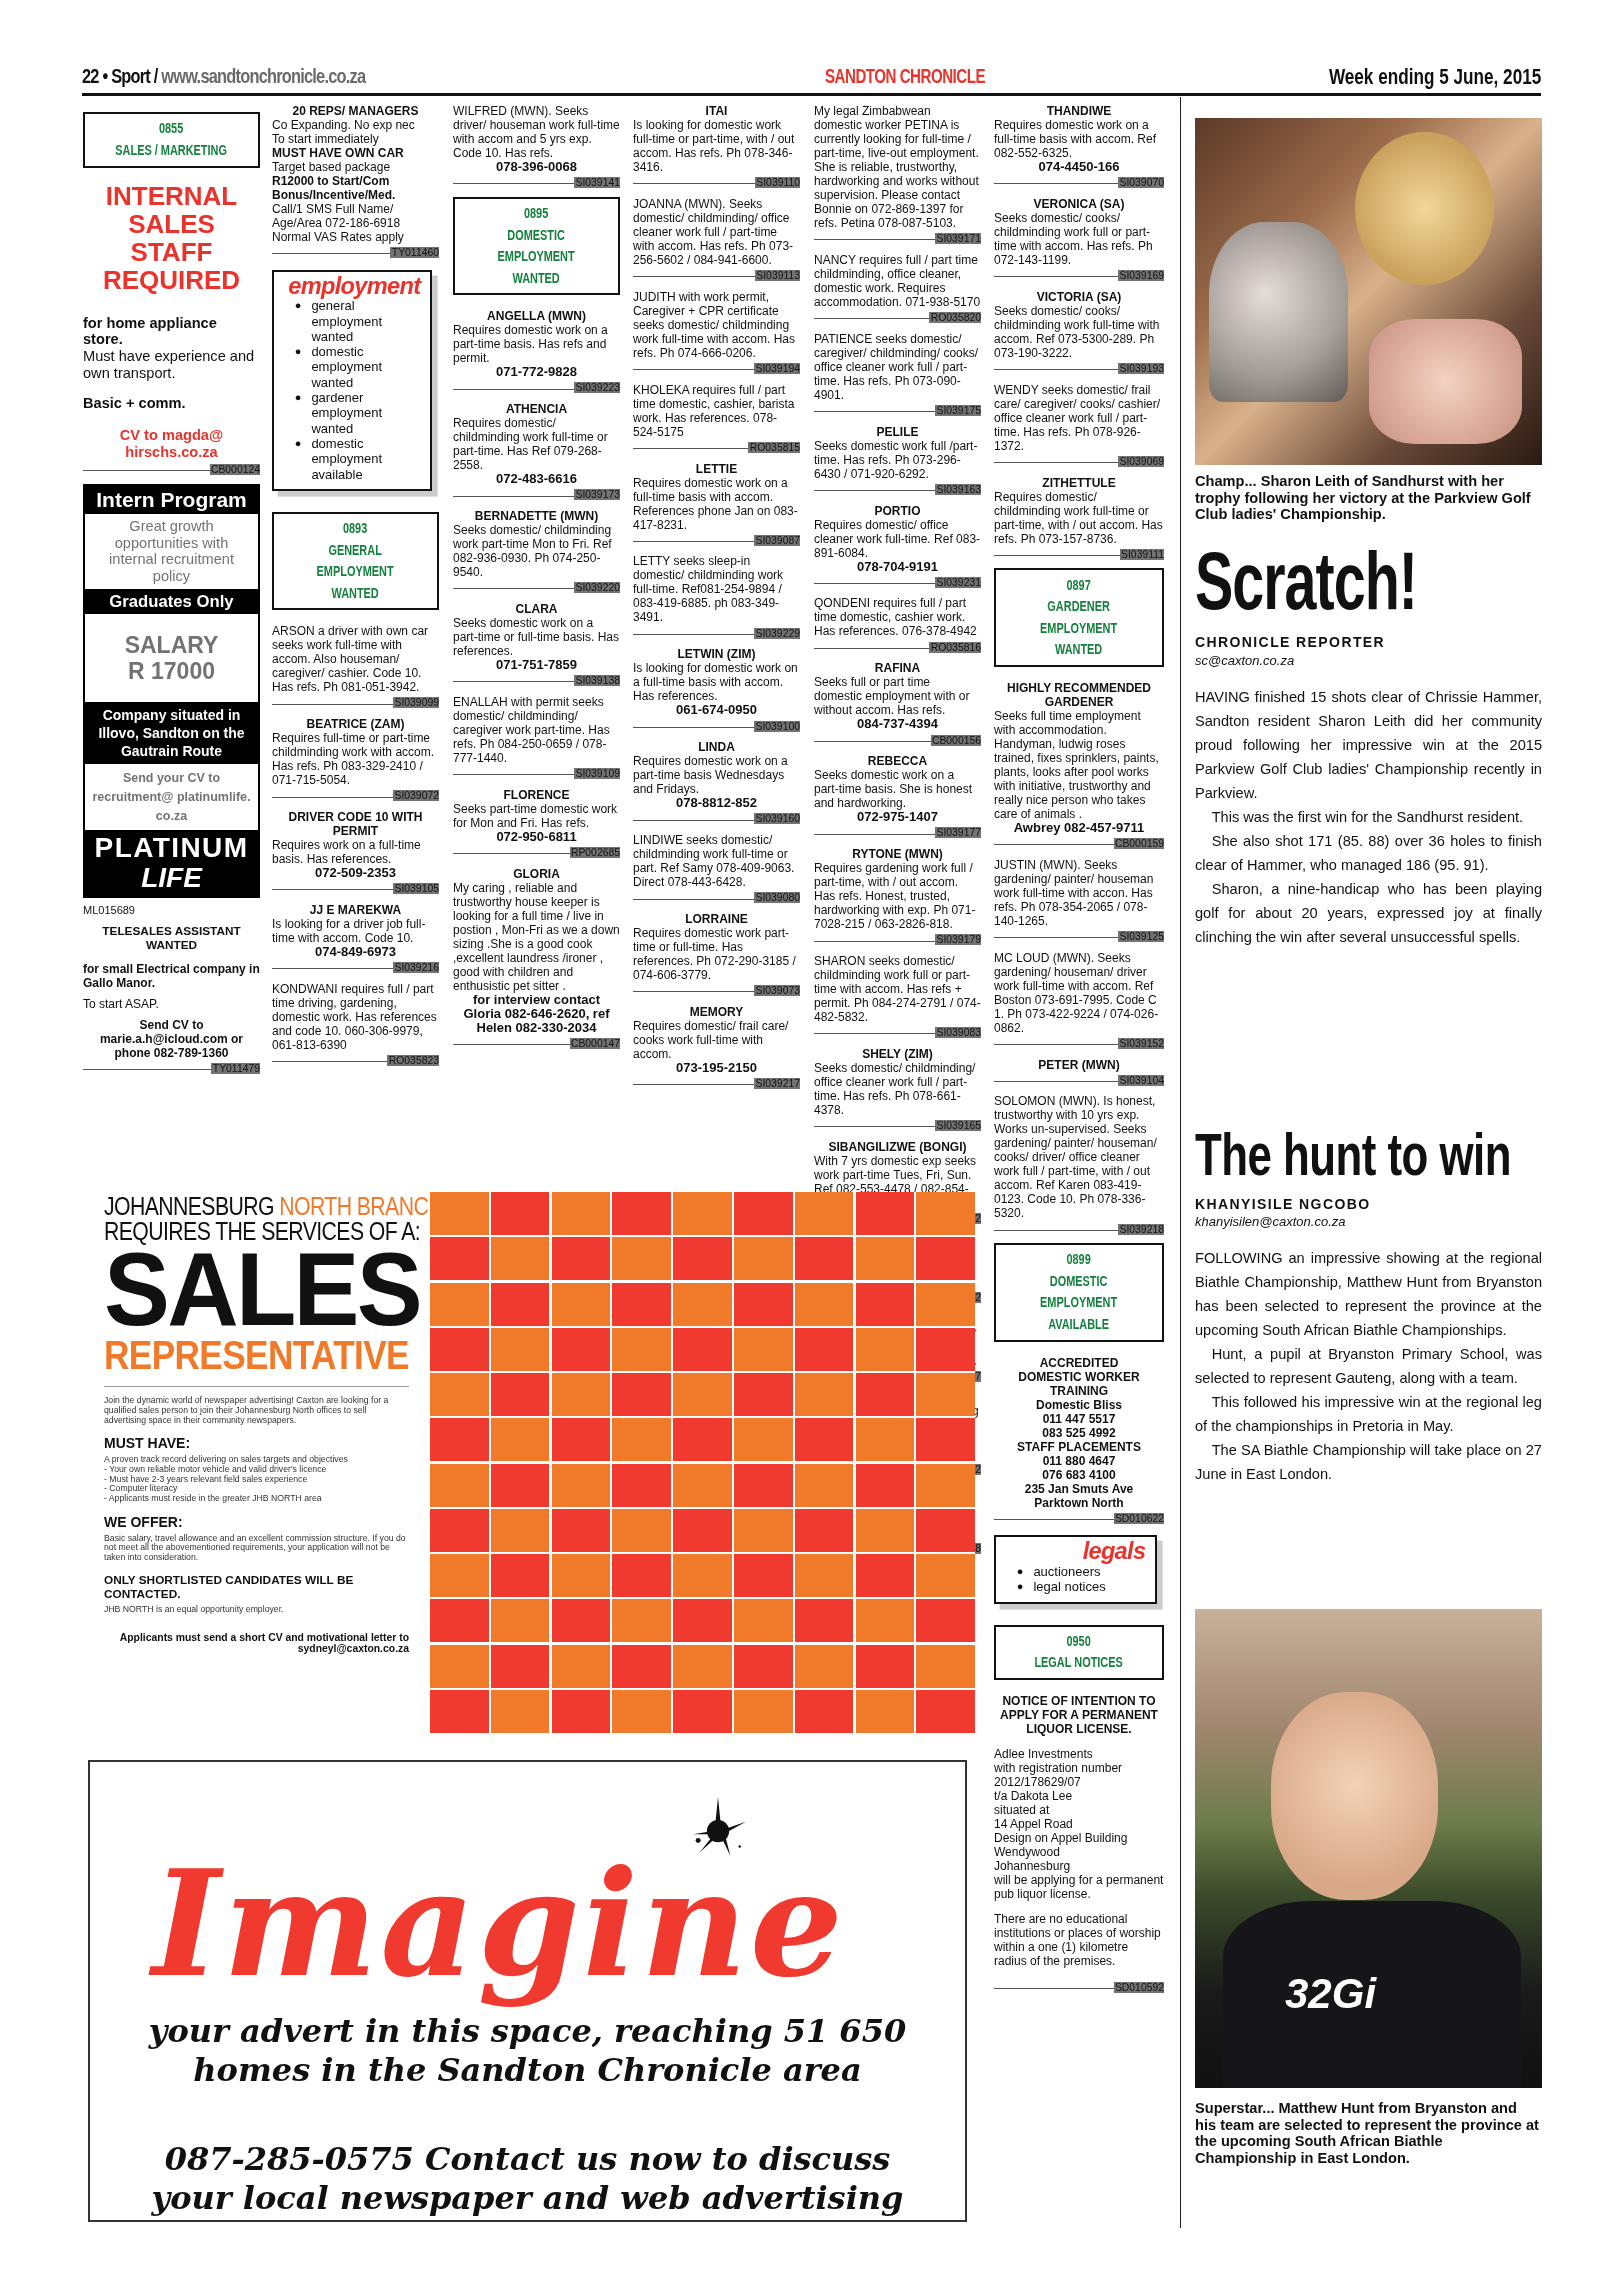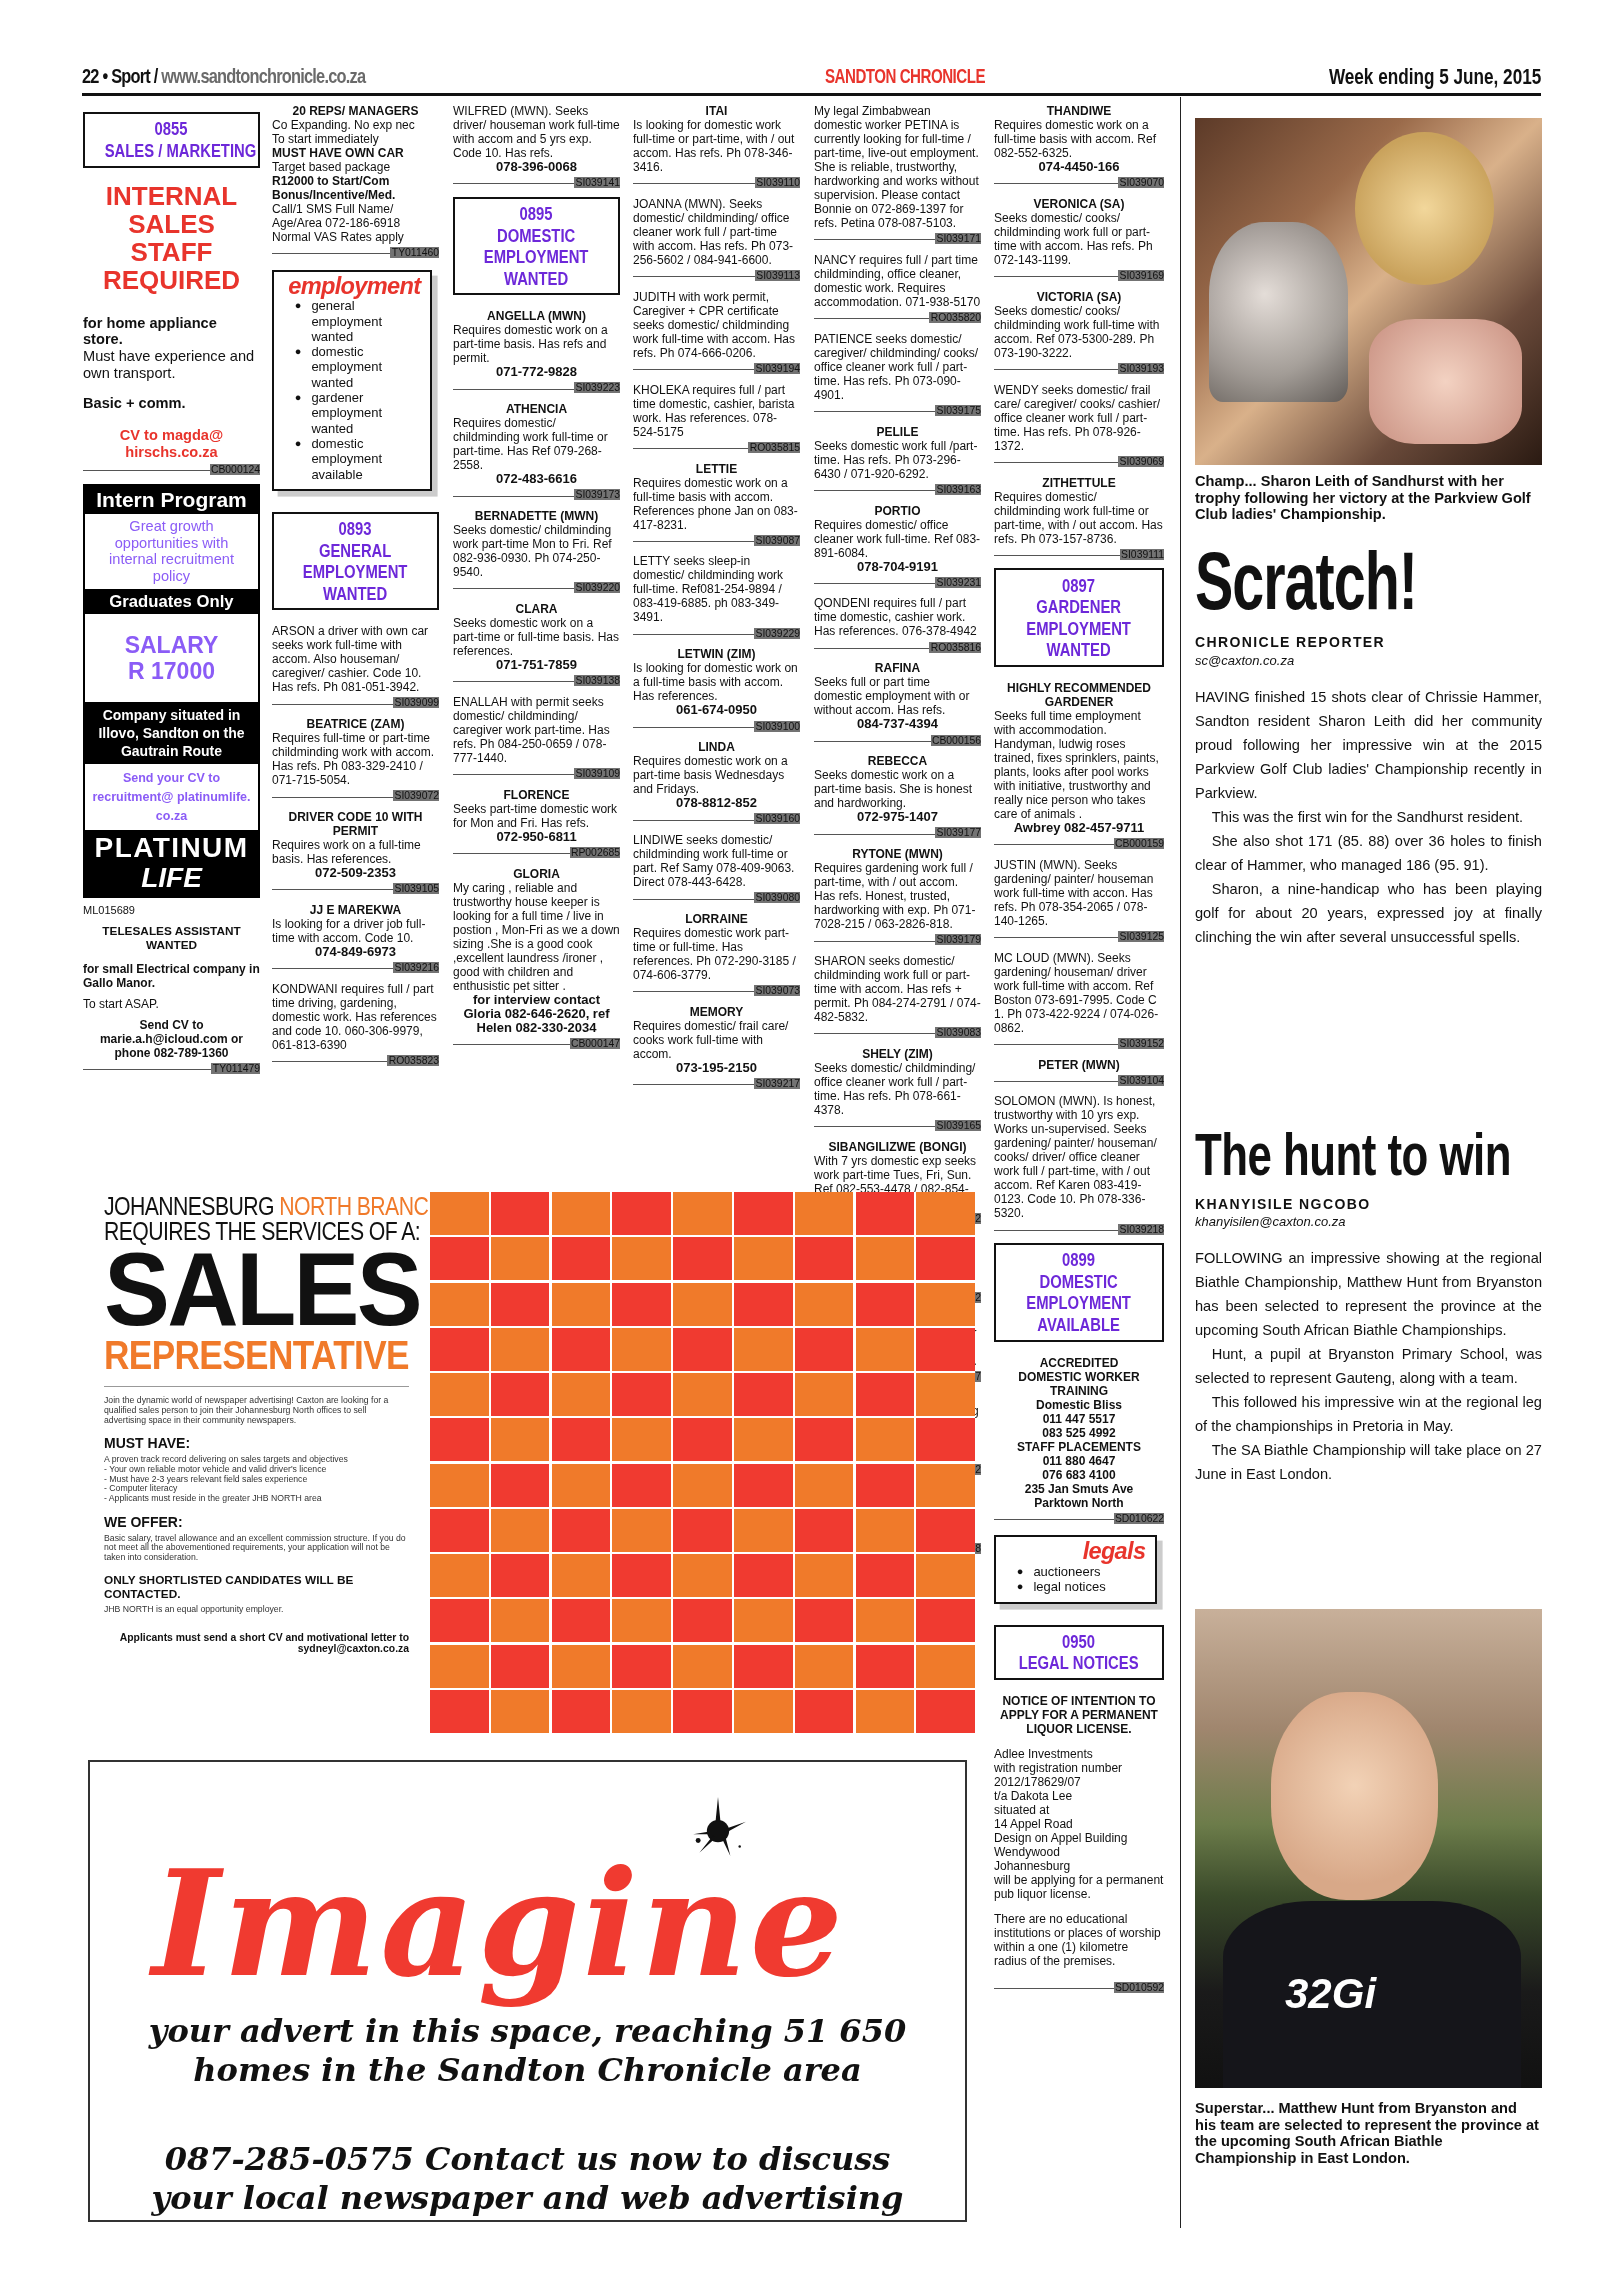--- a/index.html
+++ b/index.html
@@ -15,37 +15,37 @@
   .col-rule { position: absolute; left: 1180px; top: 97px; width: 1.4px; height: 2131px; background: #222; }
 
   .col { position: absolute; top: 104px; font-size: 12px; line-height: 14px; }
   .c1 { left: 83px; width: 177px; }
   .c2 { left: 272px; width: 167px; }
   .c3 { left: 453px; width: 167px; }
   .c4 { left: 633px; width: 167px; }
   .c5 { left: 814px; width: 167px; }
   .c6 { left: 994px; width: 170px; }
 
-  .cls-head { border: 2.1px solid #111; text-align: center; color: #6d28d9; font-weight: bold; font-size: 19px; line-height: 21.5px; padding: 4.2px 1.4px; margin: 8.3px 0 14px 0; transform-origin: center; }
+  .cls-head { border: 2.1px solid #111; text-align: center; color: #15803d; font-weight: bold; font-size: 14px; line-height: 21.5px; padding: 4.2px 1.4px; margin: 8.3px 0 14px 0; transform-origin: center; }
   .cls-head span { display: block; transform: scaleX(0.78); white-space: nowrap; }
 
   .ad { margin-bottom: 12.5px; }
   .ad .nm { text-align: center; font-weight: bold; }
   .ad .ph { text-align: center; font-weight: bold; font-size: 13px; }
   .ad .ref { border-bottom: 0.7px solid #555; text-align: right; font-size: 10.4px; line-height: 9.7px; height: 10.4px; position: relative; }
   .ad .ref span { background: #737373; padding-left: 1.4px; position: relative; top: 4.2px; }
 
   .internal { color: #e8342c; font-weight: bold; font-size: 26px; line-height: 28px; text-align: center; margin: 14px 0 21px; }
   .body-b { font-weight: bold; font-size: 14.6px; line-height: 16.7px; }
   .body-n { font-size: 14.6px; line-height: 16.7px; }
   .red-c { color: #e8342c; font-weight: bold; text-align: center; font-size: 14.6px; line-height: 16.7px; }
 
   .platinum { border: 2.1px solid #000; margin-top: 9.7px; }
   .platinum .blk { background: #000; color: #fff; font-weight: bold; text-align: center; }
-  .platinum .wht { background: #fff; color: #8b5cf6; text-align: center; }
+  .platinum .wht { background: #fff; color: #737373; text-align: center; }
   .small-ref { font-size: 11px; margin-top: 5px; }
 
   .panel { border: 2.1px solid #111; box-shadow: 5.6px 5.6px 0 #ccc; padding: 7px 9.7px; margin: 15.3px 7px 21px 0; }
   .panel .ttl { color: #e8342c; font-weight: bold; font-style: italic; font-size: 23.6px; text-align: right; letter-spacing: -0.7px; }
   .panel ul { list-style: none; padding-left: 11px; margin-top: 5.6px; }
   .panel li { position: relative; padding-left: 16.7px; font-size: 13px; line-height: 15.3px; }
   .panel li::before { content: "●"; position: absolute; left: 0; top: 0; font-size: 11px; }
 
   .caxton { position: absolute; left: 104px; top: 1194px; width: 305px; height: 541px; }
   .caxton .l1 { font-size: 25px; line-height: 25px; letter-spacing: -0.7px; transform: scaleX(0.85); transform-origin: left; white-space: nowrap; }

